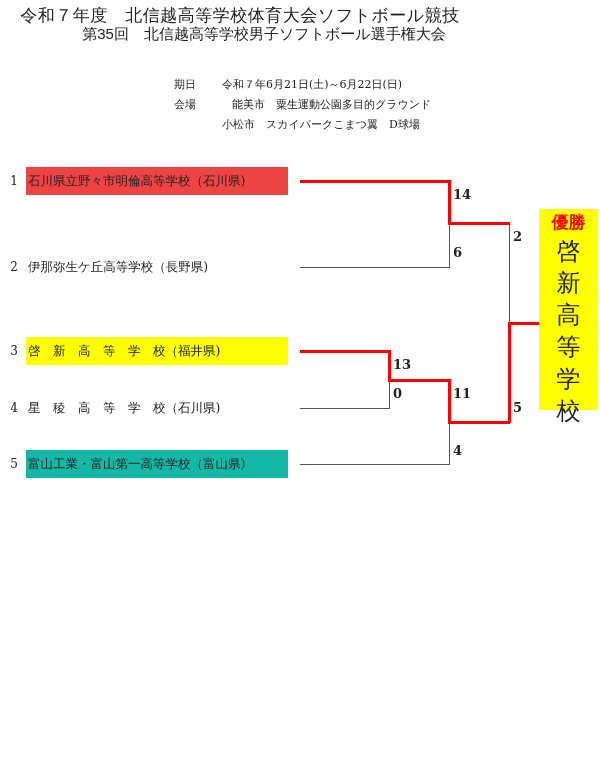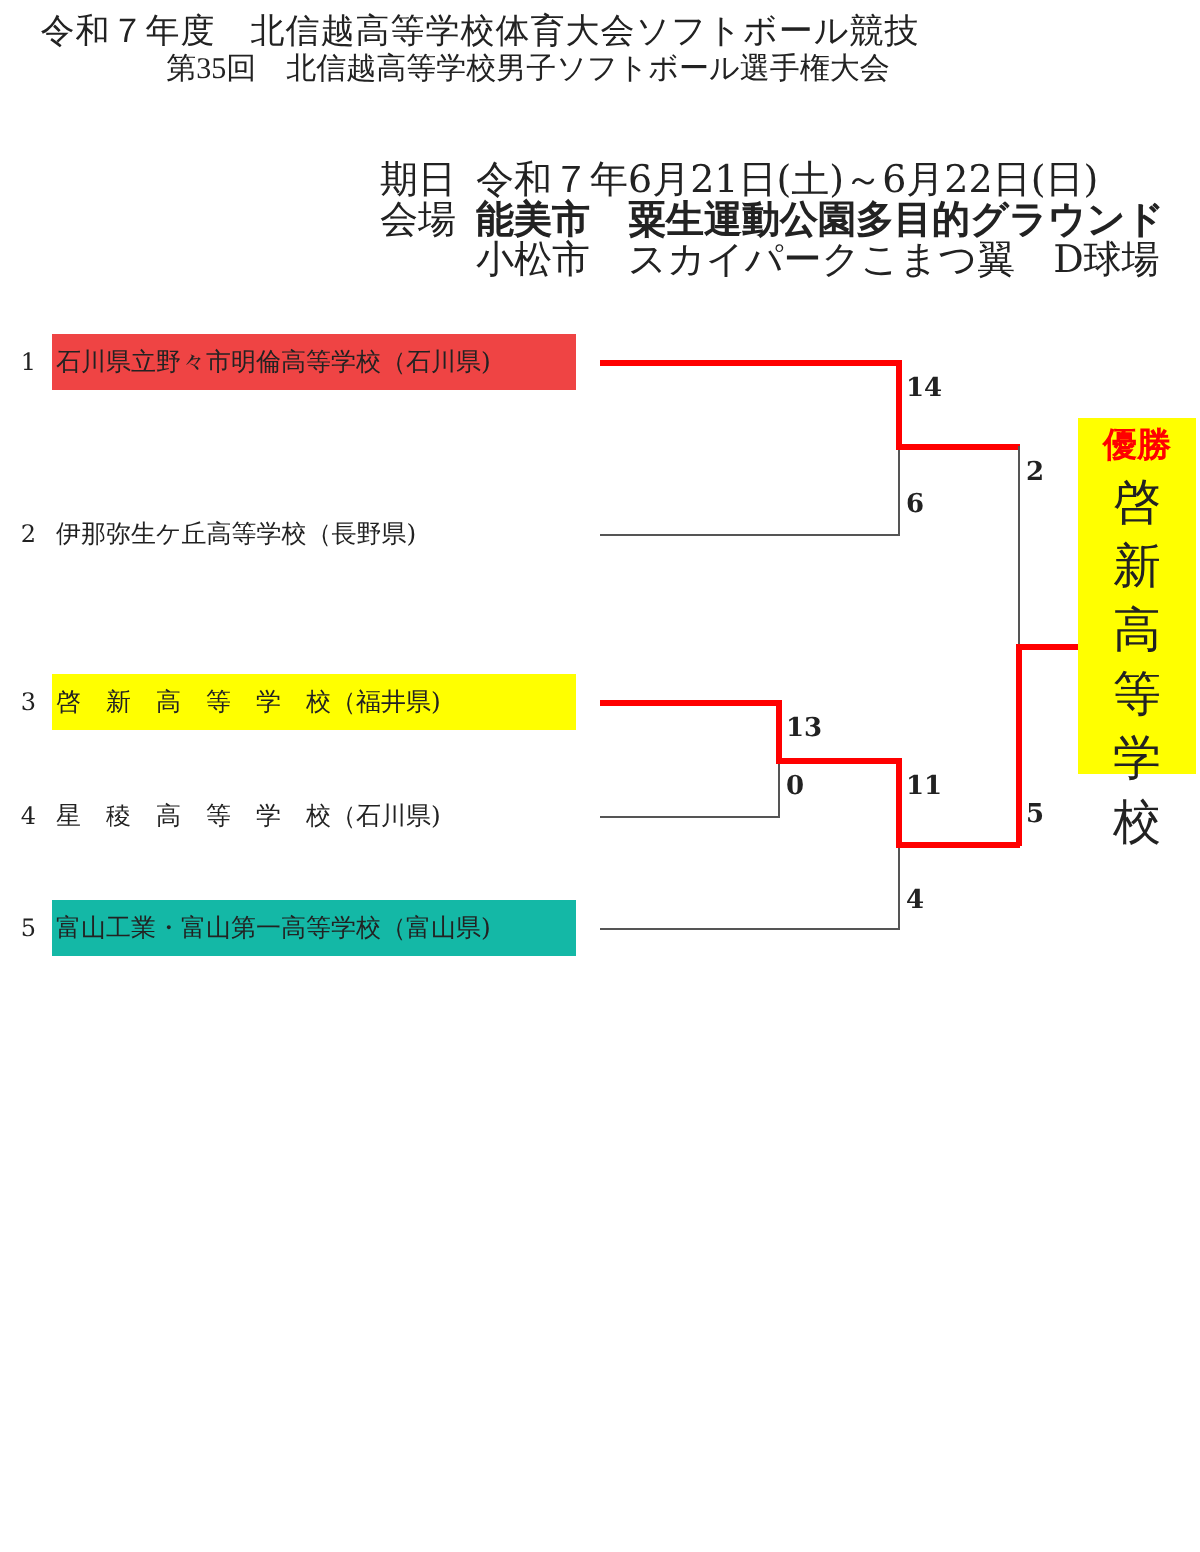--- a/index.html
+++ b/index.html
@@ -1,44 +1,44 @@
 <!DOCTYPE html>
 <html><head>
 <meta charset="utf-8">
 <style>
   html, body { margin:0; padding:0; background:#ffffff; }
   body { width:600px; height:776px; position:relative; overflow:hidden;
          font-family:"DejaVu Serif","Liberation Serif",serif; color:#222; }
   .abs { position:absolute; }
   .title1 { left:0; width:480px; top:4px; text-align:center; font-size:17px; letter-spacing:0.5px; white-space:nowrap; }
-  .title2 { left:0; width:528px; top:25px; text-align:center; font-size:15px; white-space:nowrap; font-family:Liberation Serif, serif; }
-  .info { font-size:19px; white-space:nowrap;margin-left:16px; }
+  .title2 { left:0; width:528px; top:25px; text-align:center; font-size:15px; white-space:nowrap; font-family:Liberation Sans, sans-serif; }
+  .info { font-size:11px; white-space:nowrap; }
   .seed { font-size:12px; width:14px; text-align:right; }
   .team { height:28px; line-height:28px; font-size:12.5px; white-space:nowrap; left:26px; width:262px; padding-left:2px; box-sizing:border-box; }
   .hline, .vline { position:absolute; background:#555; }
   .red { background:#ff0000 !important; }
   .hline { height:1.2px; }
   .vline { width:1.2px; }
   .hline.red { height:2.5px; }
   .vline.red { width:2.5px; }
   .score { font-size:13px; font-family:"DejaVu Serif","Liberation Serif",serif;font-weight:bold; }
-  .winner { left:539px; top:209px; width:59px; height:178px; background:#ffff00; text-align:center; }
+  .winner { left:539px; top:209px; width:59px; height:201px; background:#ffff00; text-align:center; }
   .winner .lbl { color:#ff0000; font-size:17px; font-weight:bold; margin-top:2px; display:block; }
   .winner .school { font-size:24px; line-height:30px; display:block; margin-top:2px; }
 </style>
 </head>
 <body>
 
 <div class="abs title1">令和７年度　北信越高等学校体育大会ソフトボール競技</div>
 <div class="abs title2">第35回　北信越高等学校男子ソフトボール選手権大会</div>
 
 <div class="abs info" style="left:174px;top:77px;">期日</div>
 <div class="abs info" style="left:222px;top:77px;">令和７年6月21日(土)～6月22日(日)</div>
 <div class="abs info" style="left:174px;top:97px;text-align:right;">会場</div>
-<div class="abs info" style="left:222px;top:97px;font-weight:bold;">能美市　粟生運動公園多目的グラウンド</div>
+<div class="abs info" style="left:232px;top:97px;">能美市　粟生運動公園多目的グラウンド</div>
 <div class="abs info" style="left:222px;top:117px;">小松市　スカイパークこまつ翼　D球場</div>
 
 <div class="abs seed" style="left:4px;top:174px;">1</div>
 <div class="abs team" style="top:167px;background:#ef4444;">石川県立野々市明倫高等学校（石川県)</div>
 
 <div class="abs seed" style="left:4px;top:260px;">2</div>
 <div class="abs team" style="top:253px;">伊那弥生ケ丘高等学校（長野県)</div>
 
 <div class="abs seed" style="left:4px;top:344px;">3</div>
 <div class="abs team" style="top:337px;background:#ffff00;">啓　新　高　等　学　校（福井県)</div>

